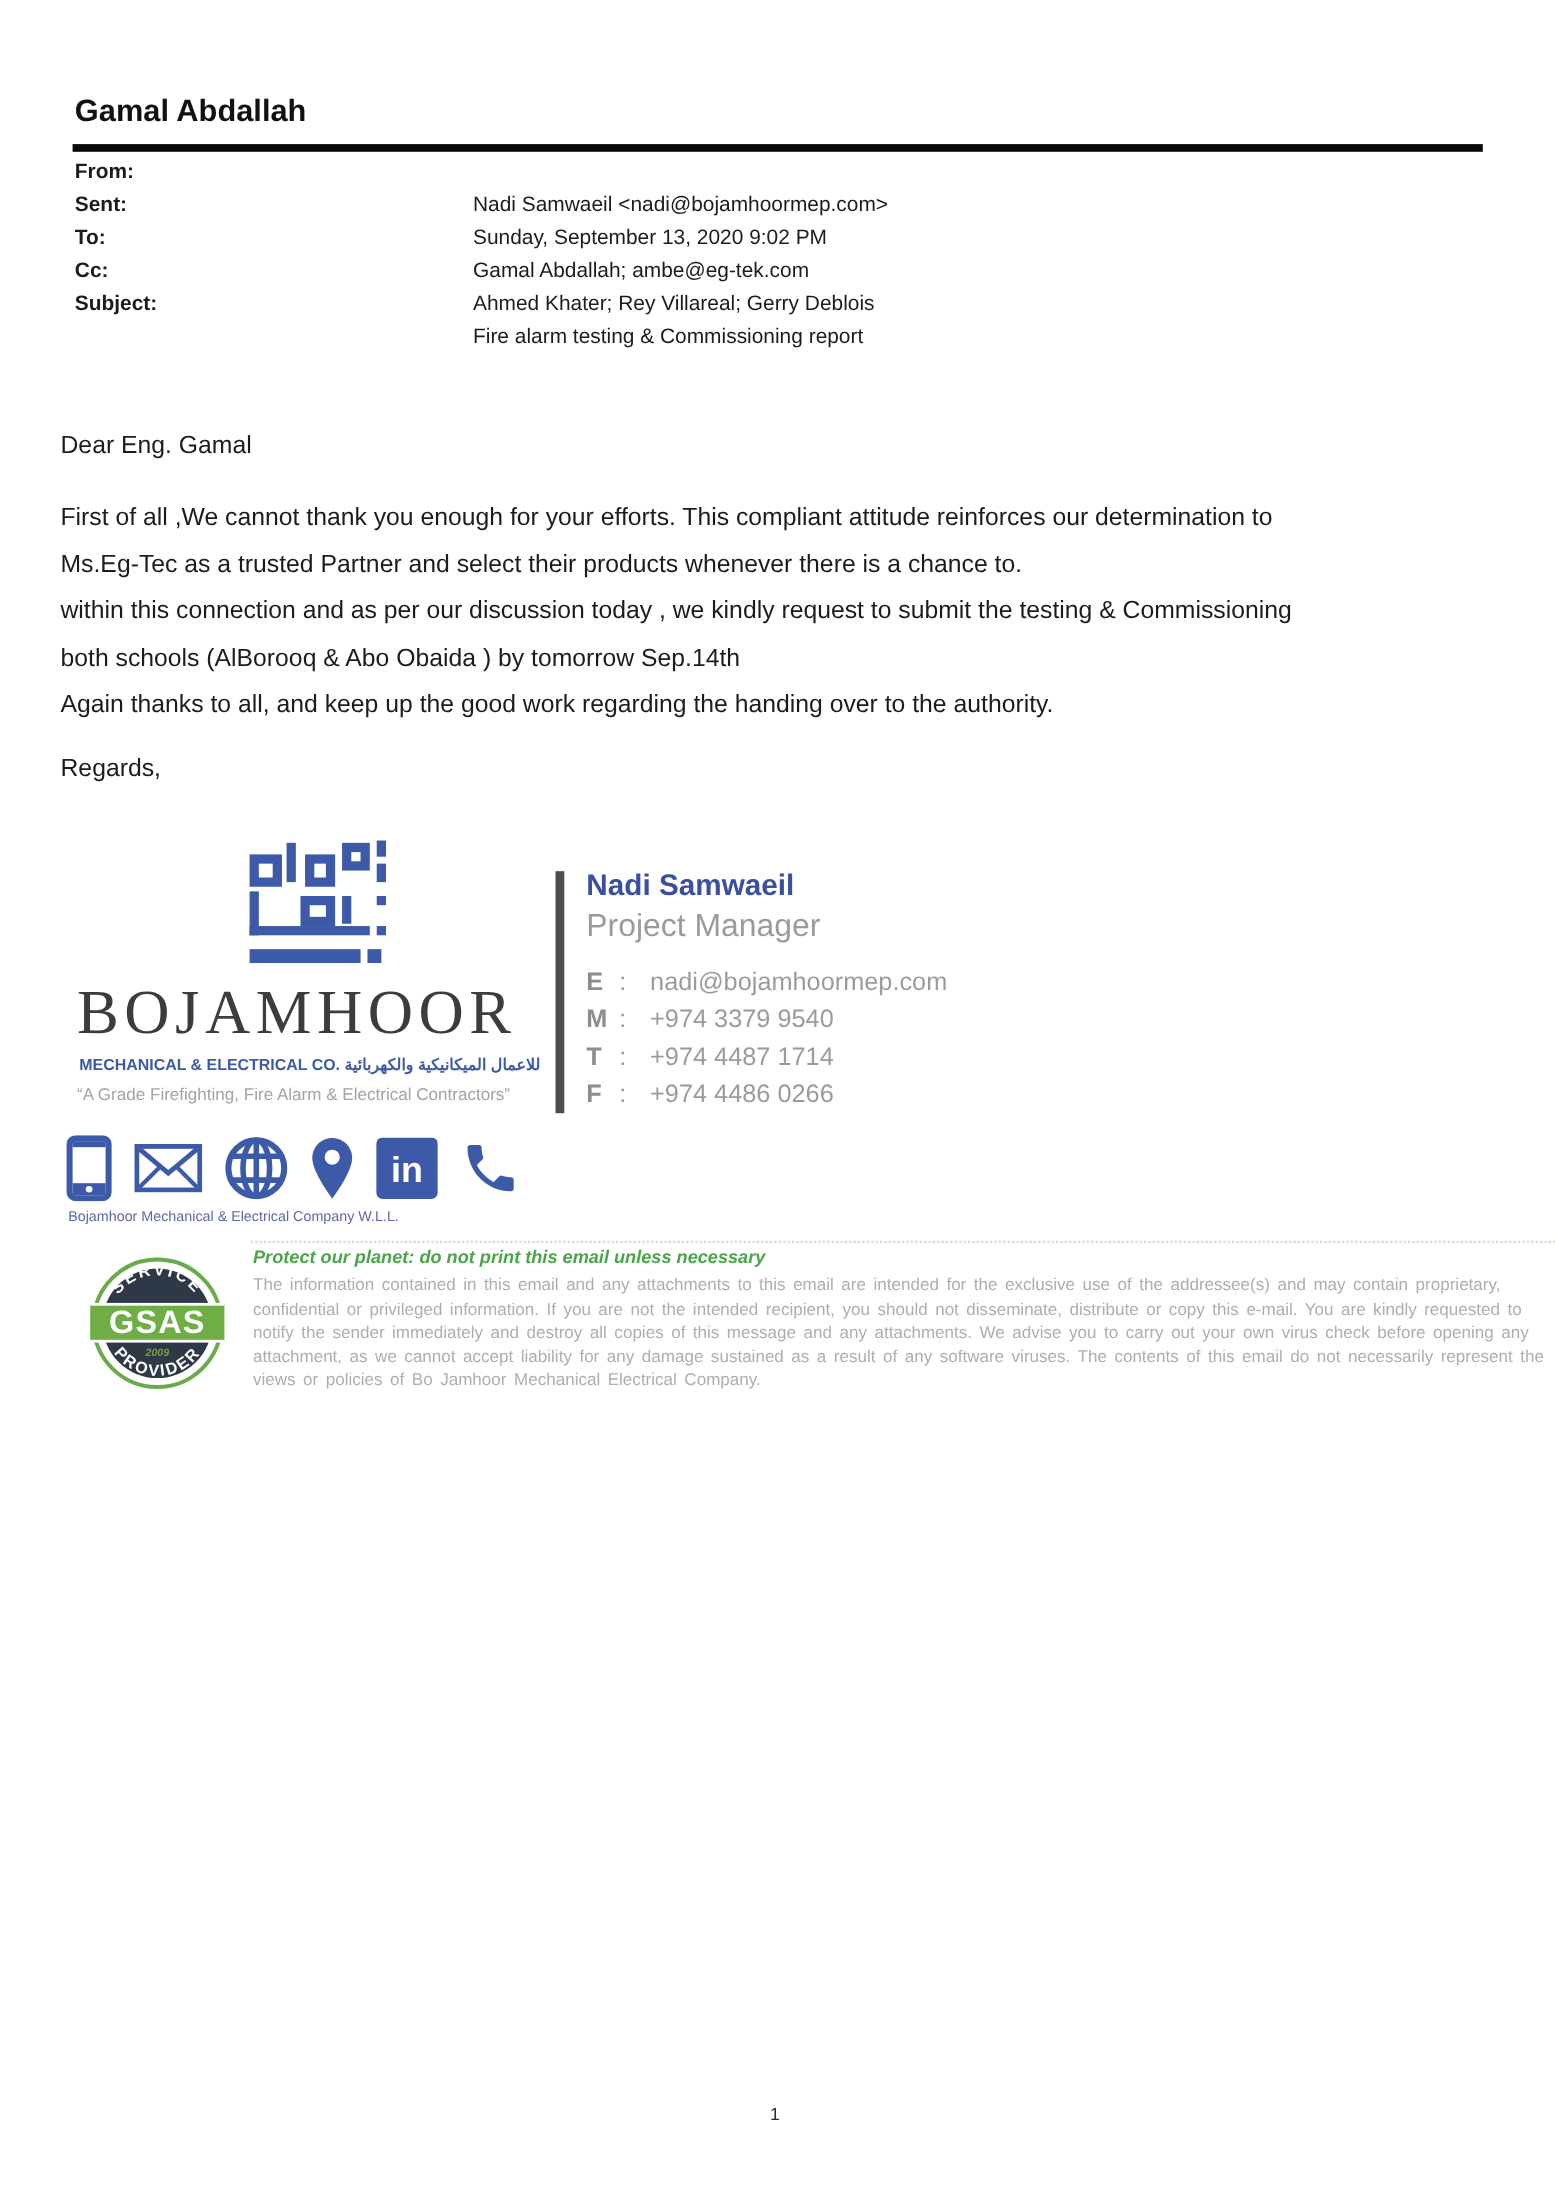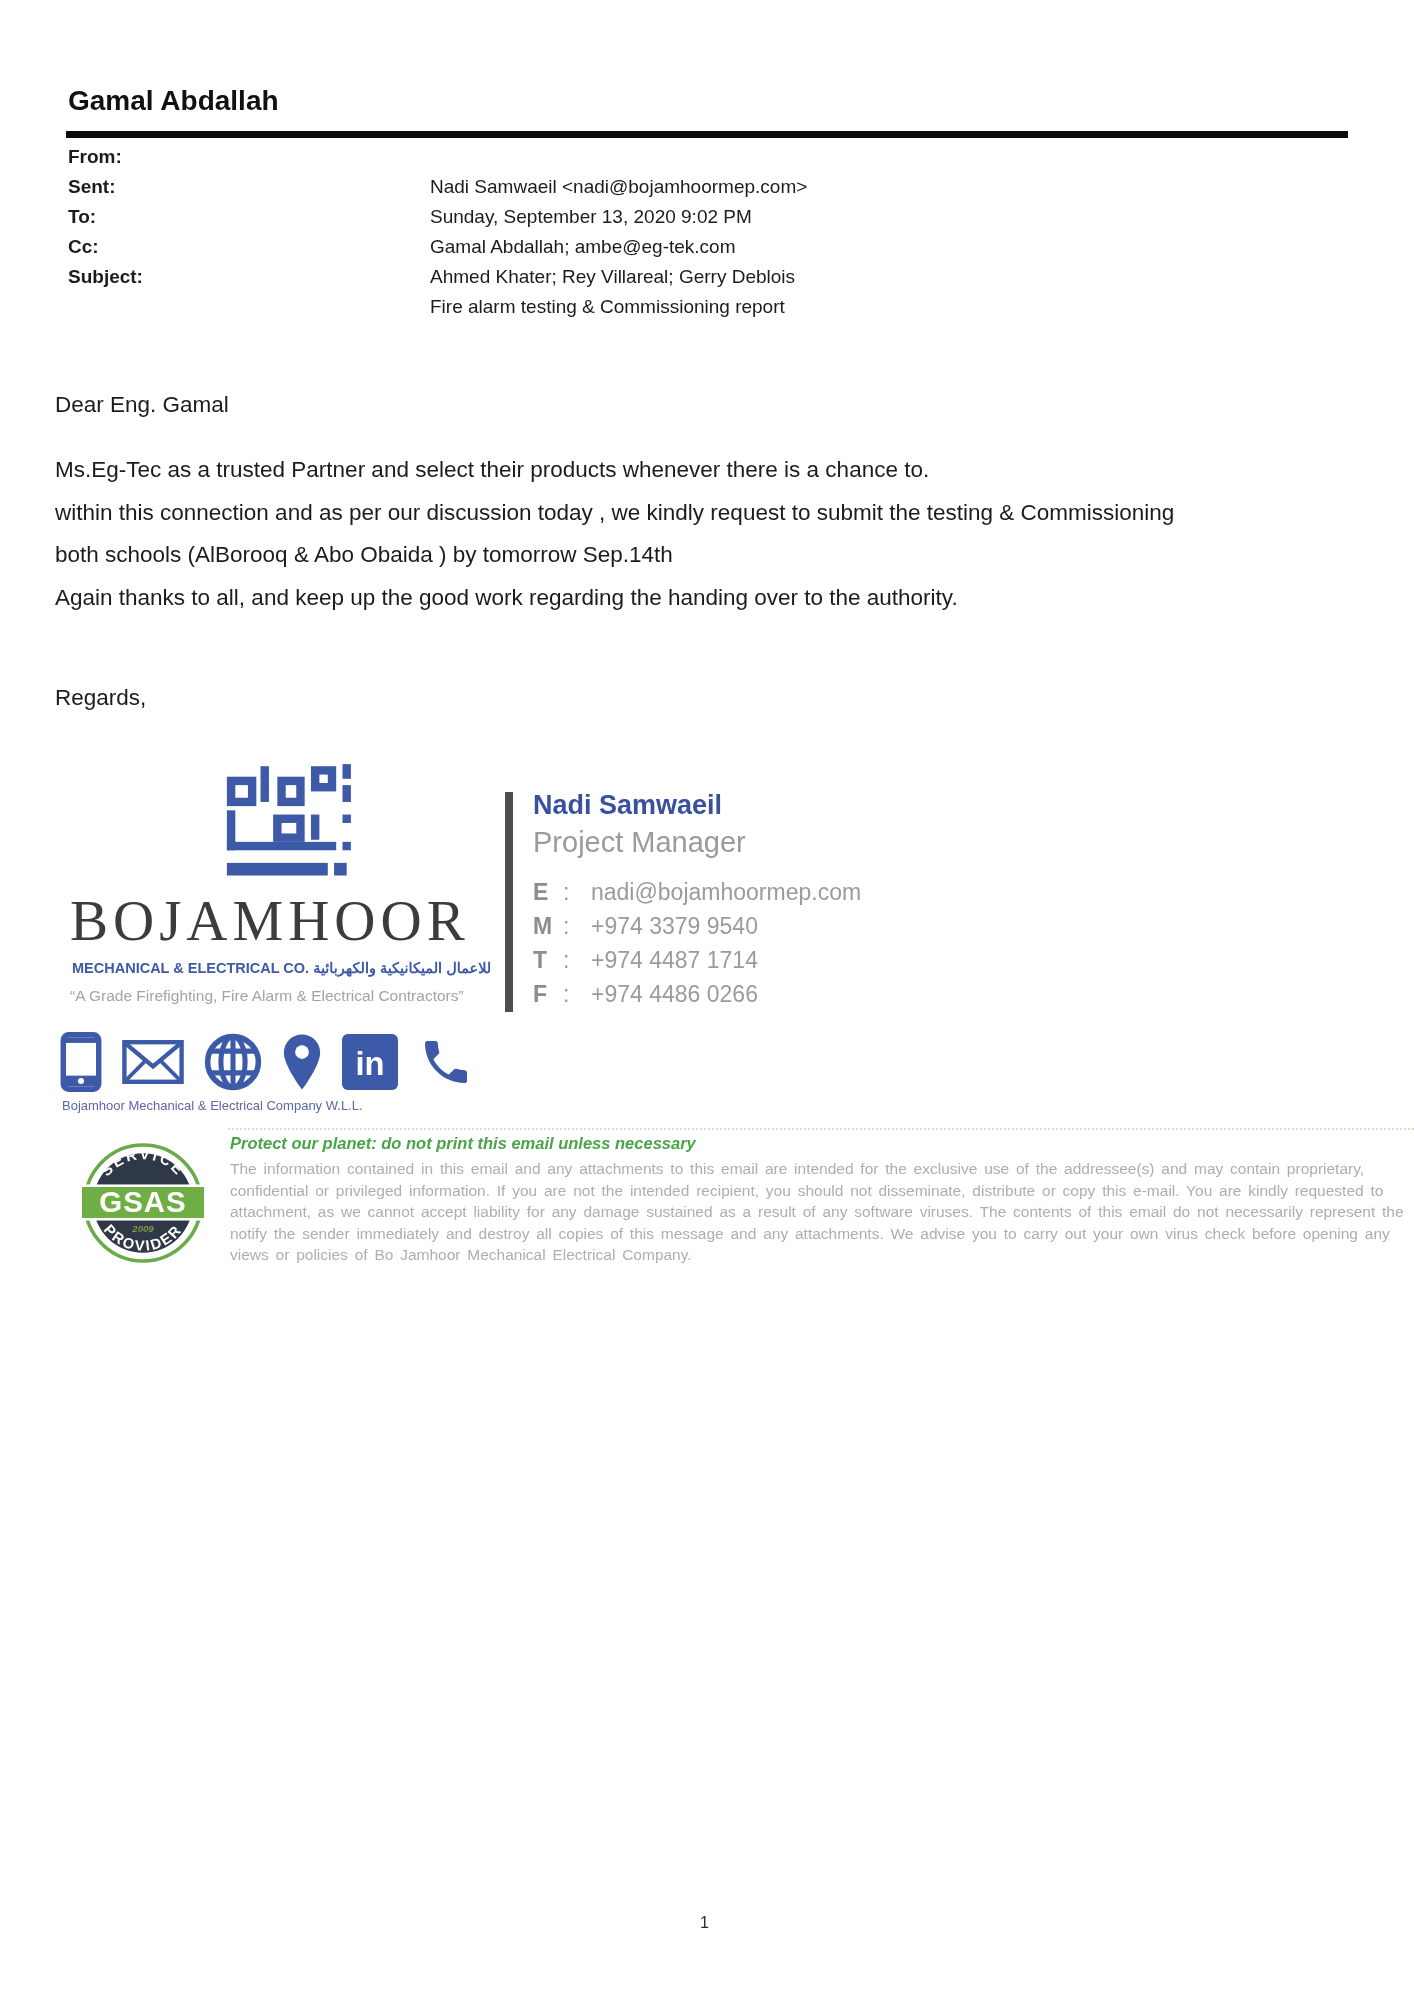--- a/index.html
+++ b/index.html
@@ -77,20 +77,21 @@
       <div class="hdr-value">Ahmed Khater; Rey Villareal; Gerry Deblois</div>
     </div>
     <div class="hdr-row">
       <div class="hdr-label"></div>
       <div class="hdr-value">Fire alarm testing &amp; Commissioning report</div>
     </div>
   </div>
 
   <div class="greeting">Dear Eng. Gamal</div>
   <div class="paragraph">
+    <div class="pline">First of all ,We cannot thank you enough for your efforts. This compliant attitude reinforces our determination to</div>
     <div class="pline">Ms.Eg-Tec as a trusted Partner and select their products whenever there is a chance to.</div>
     <div class="pline">within this connection and as per our discussion today , we kindly request to submit the testing &amp; Commissioning</div>
     <div class="pline">both schools (AlBorooq &amp; Abo Obaida ) by tomorrow Sep.14th</div>
     <div class="pline">Again thanks to all, and keep up the good work regarding the handing over to the authority.</div>
   </div>
   <div class="regards">Regards,</div>
 
   <div class="kufic">
     <svg width="190" height="124" viewBox="0 0 138 118">
       <g fill="#3d5aa8">
@@ -212,20 +213,20 @@
       <text x="60" y="69" text-anchor="middle" font-family="Liberation Sans, sans-serif" font-size="29" font-weight="bold" fill="#ffffff" letter-spacing="1">GSAS</text>
       <text x="60" y="89" text-anchor="middle" font-family="Liberation Sans, sans-serif" font-size="9.5" font-weight="bold" font-style="italic" fill="#7d9a46">2009</text>
     </svg>
   </div>
 
   <div class="eco">Protect our planet: do not print this email unless necessary</div>
 
   <div class="disclaimer">
     <div class="dline">The information contained in this email and any attachments to this email are intended for the exclusive use of the addressee(s) and may contain proprietary,</div>
     <div class="dline">confidential or privileged information. If you are not the intended recipient, you should not disseminate, distribute or copy this e-mail. You are kindly requested to</div>
+    <div class="dline">notify the sender immediately and destroy all copies of this message and any attachments. We advise you to carry out your own virus check before opening any</div>
     <div class="dline">attachment, as we cannot accept liability for any damage sustained as a result of any software viruses. The contents of this email do not necessarily represent the</div>
-    <div class="dline">notify the sender immediately and destroy all copies of this message and any attachments. We advise you to carry out your own virus check before opening any</div>
     <div class="dline">views or policies of Bo Jamhoor Mechanical Electrical Company.</div>
   </div>
 
   <div class="page-number">1</div>
 
 </div>
 
 </body></html>

